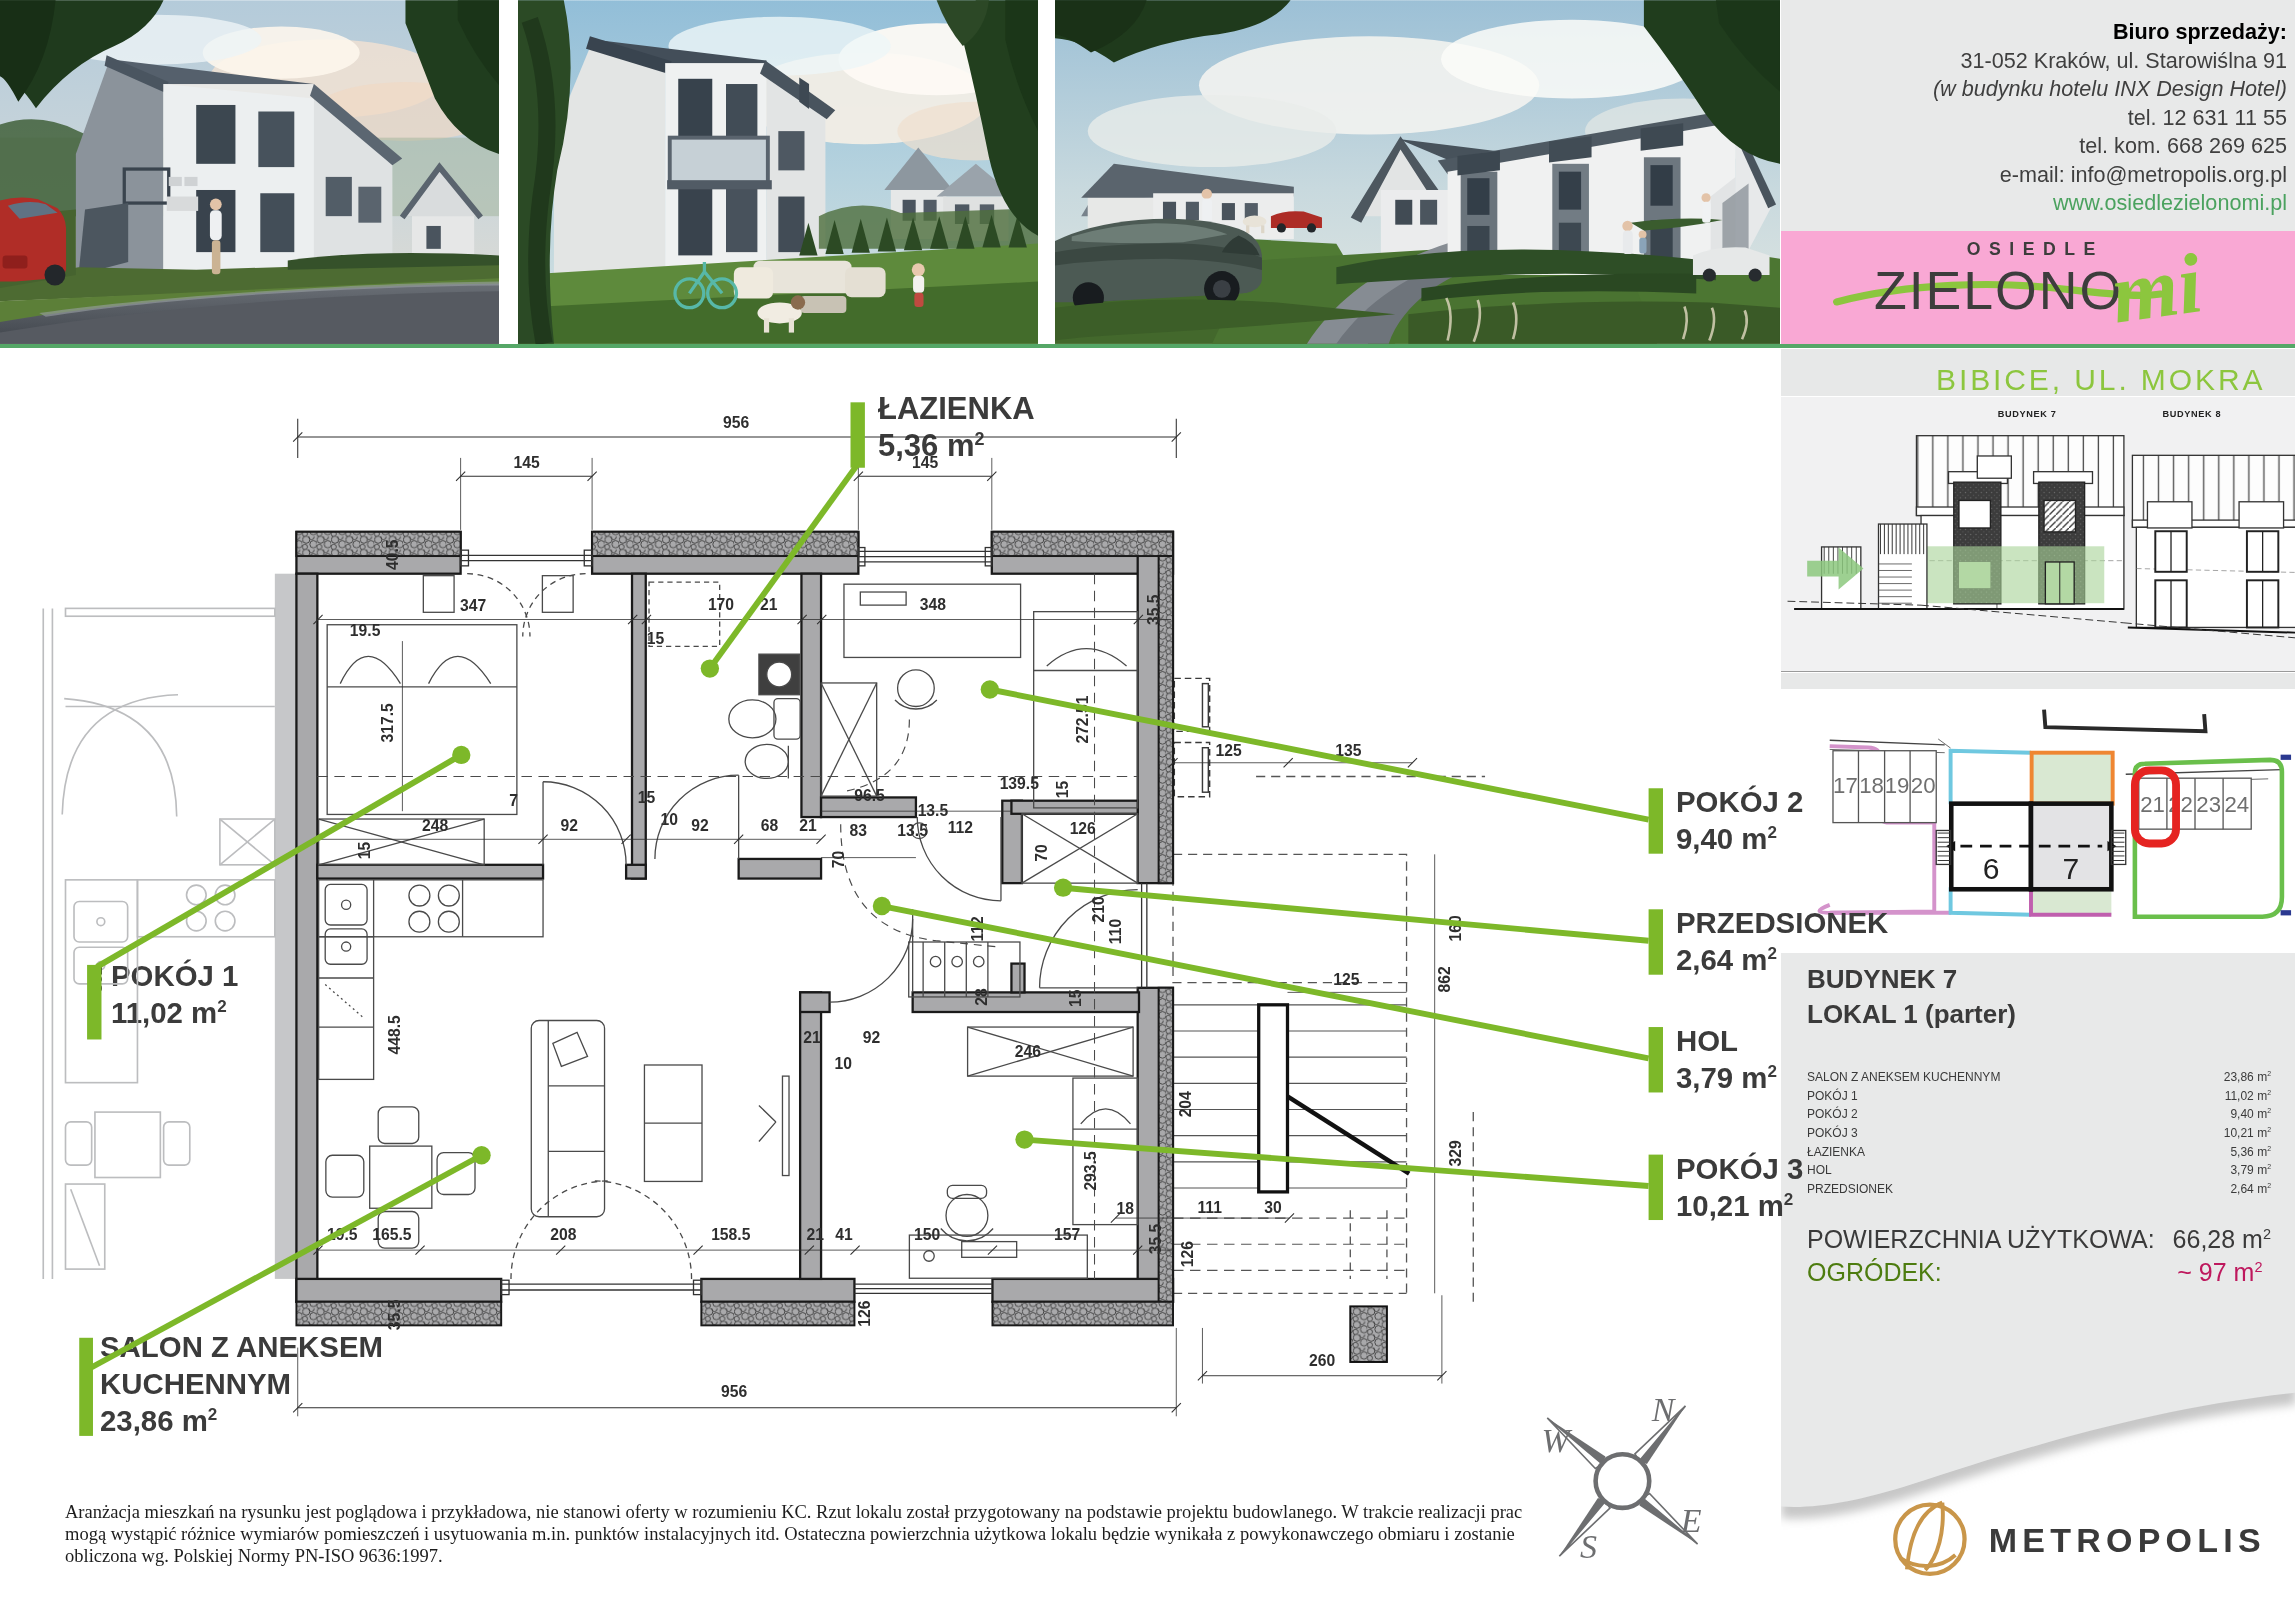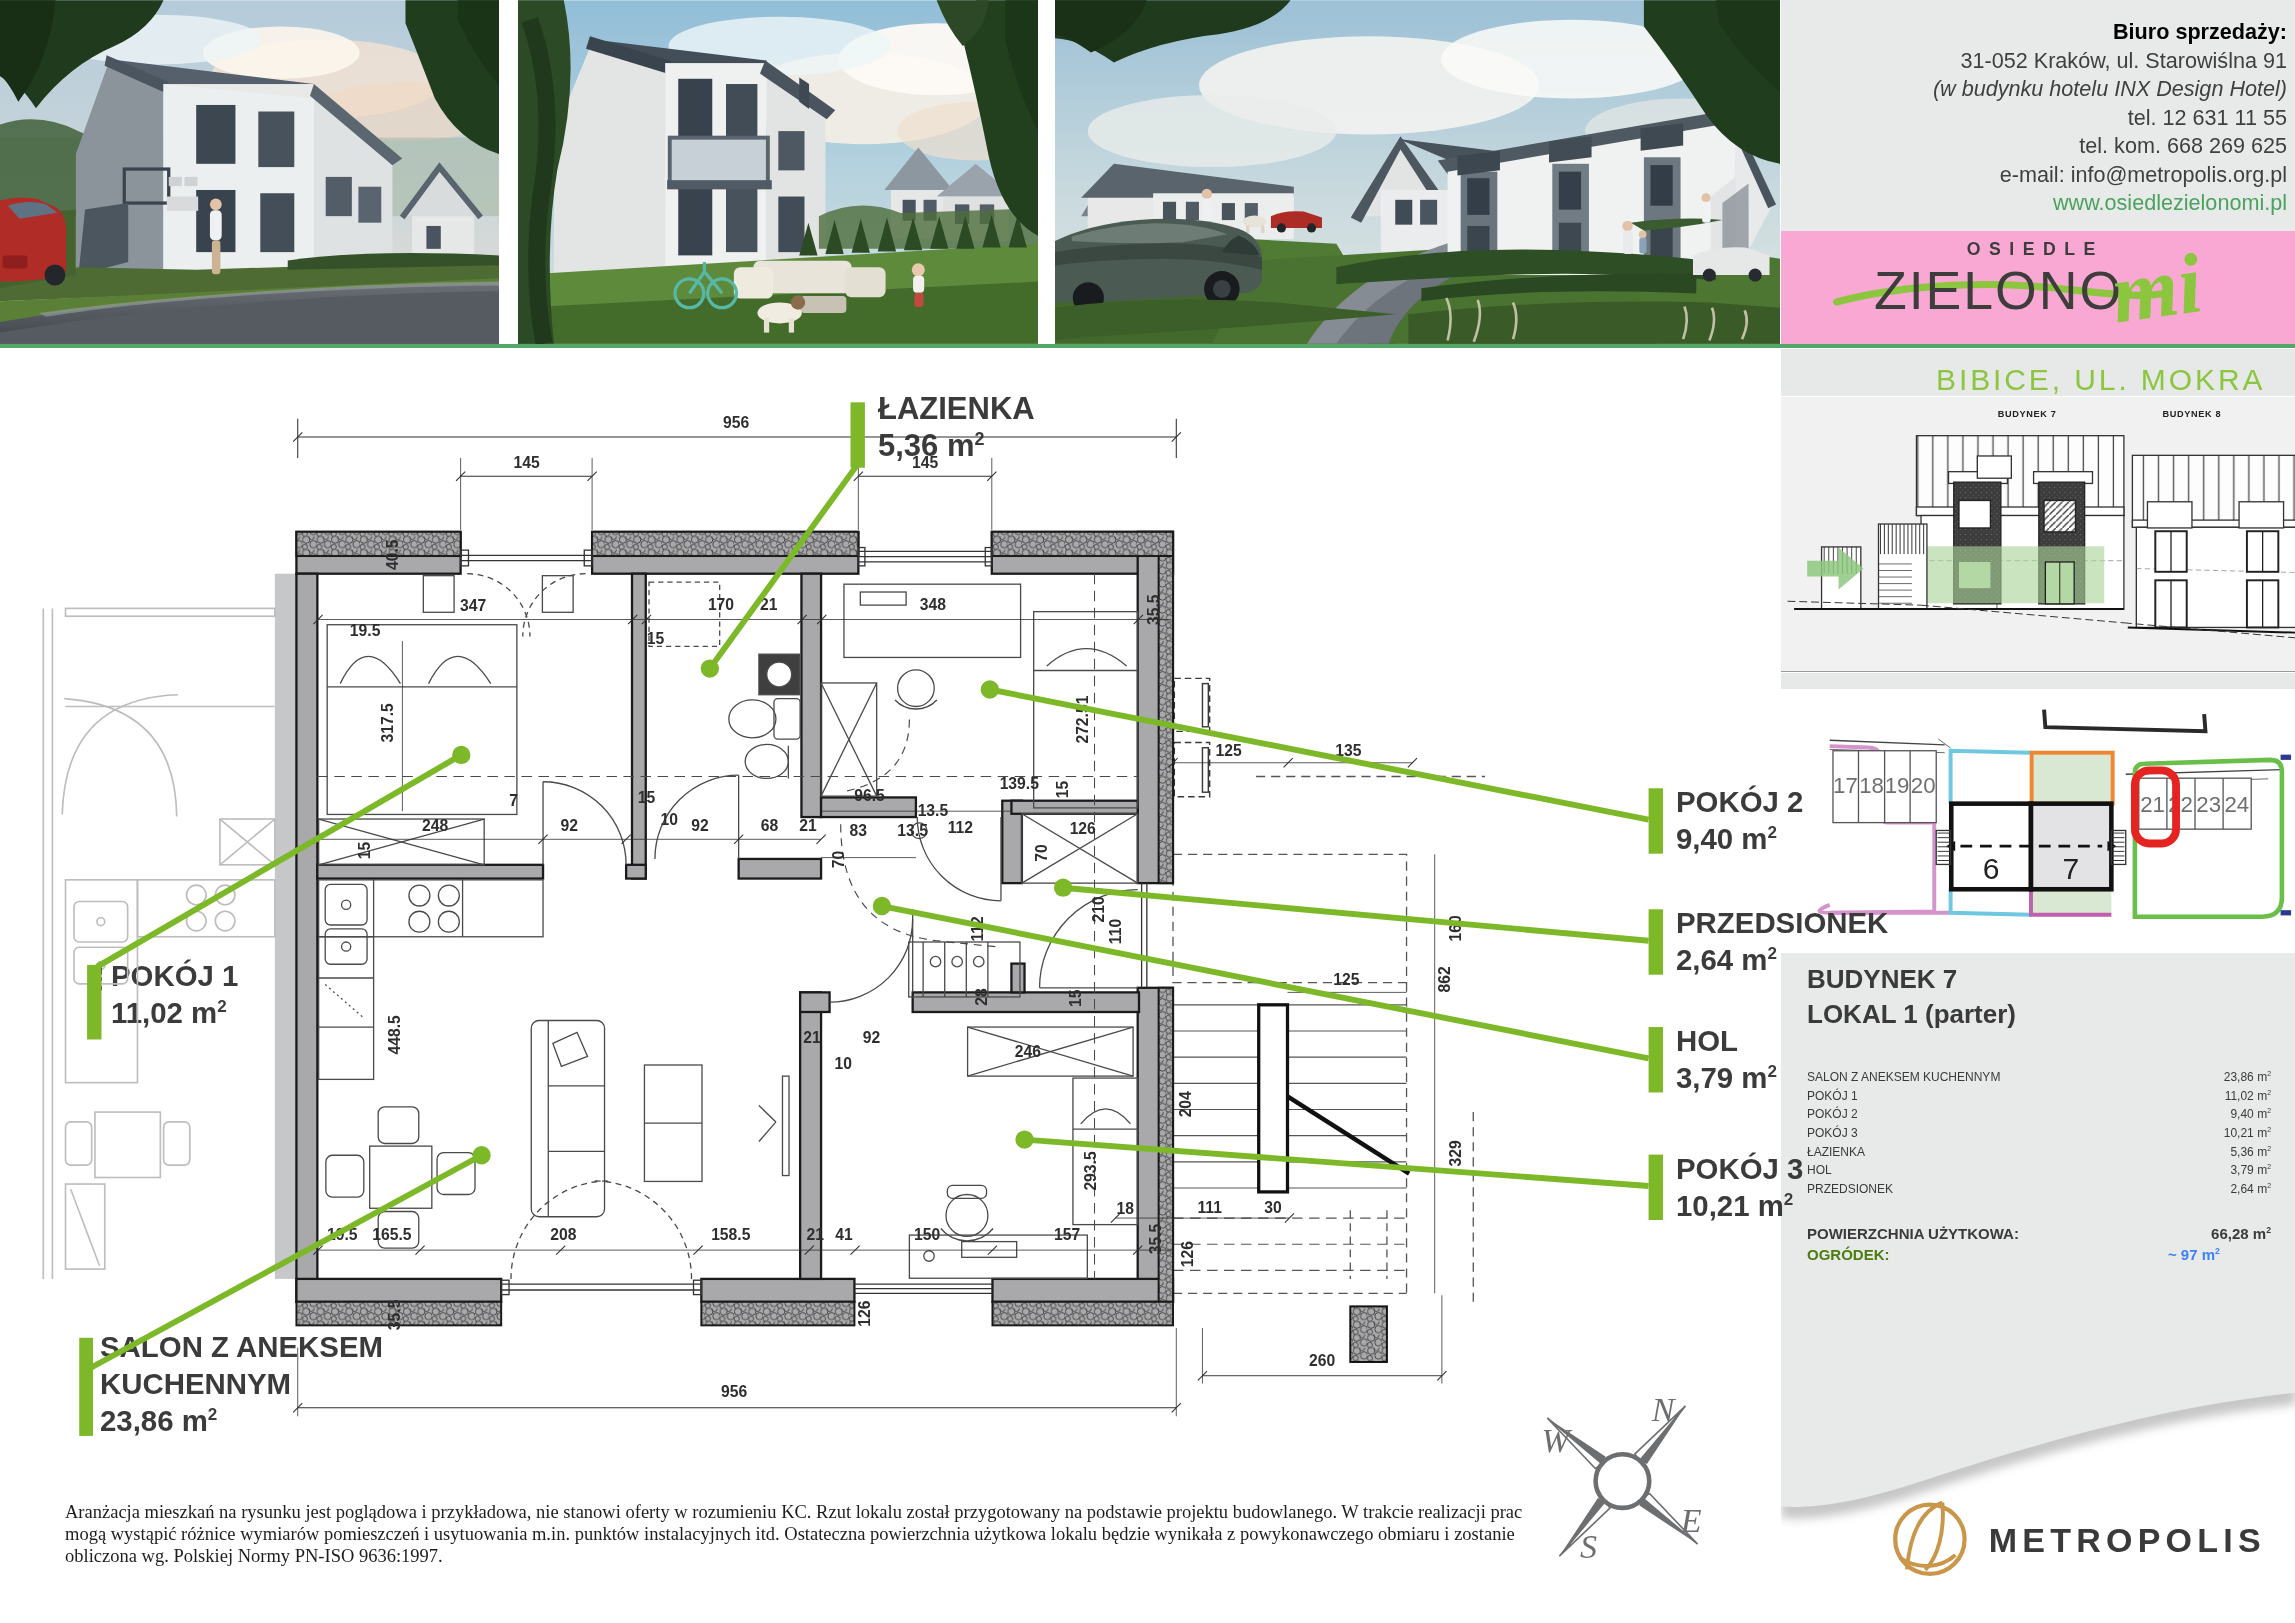--- a/index.html
+++ b/index.html
@@ -543,29 +543,29 @@
           <td style="padding:2.3px 0;">HOL</td>
           <td style="text-align:right;">3,79 m<sup>2</sup></td>
         </tr>
     <tr>
           <td style="padding:2.3px 0;">PRZEDSIONEK</td>
           <td style="text-align:right;">2,64 m<sup>2</sup></td>
         </tr>
   </tbody>
     </table>
   <div style="height:25px;"></div>
-  <table style="width:100%;border-collapse:collapse;font-size:15px;font-weight:bold;">
+  <table style="width:100%;border-collapse:collapse;font-size:25px;font-weight:normal;">
     <tbody>
         <tr>
           <td style="padding:2px 0;">POWIERZCHNIA UŻYTKOWA:</td>
           <td style="text-align:right;">66,28 m<sup>2</sup></td>
         </tr>
     <tr>
           <td style="padding:2px 0;color:#4d7c0f;">OGRÓDEK:</td>
-          <td style="text-align:left;color:#3b82f6;">~ 97 m<sup>2</sup></td>
+          <td style="text-align:center;color:#be185d;">~ 97 m<sup>2</sup></td>
         </tr>
   </tbody>
     </table>
 </div>
 
 <div class="lbl" style="left:878px;top:390px;font-size:31px;">ŁAZIENKA<br>5,36 m<sup>2</sup></div>
 <div class="lbl" style="left:111px;top:957px;">POKÓJ 1<br>11,02 m<sup>2</sup></div>
 <div class="lbl" style="left:1676px;top:783px;">POKÓJ 2<br>9,40 m<sup>2</sup></div>
 <div class="lbl" style="left:1676px;top:904px;">PRZEDSIONEK<br>2,64 m<sup>2</sup></div>
 <div class="lbl" style="left:1676px;top:1022px;">HOL<br>3,79 m<sup>2</sup></div>

